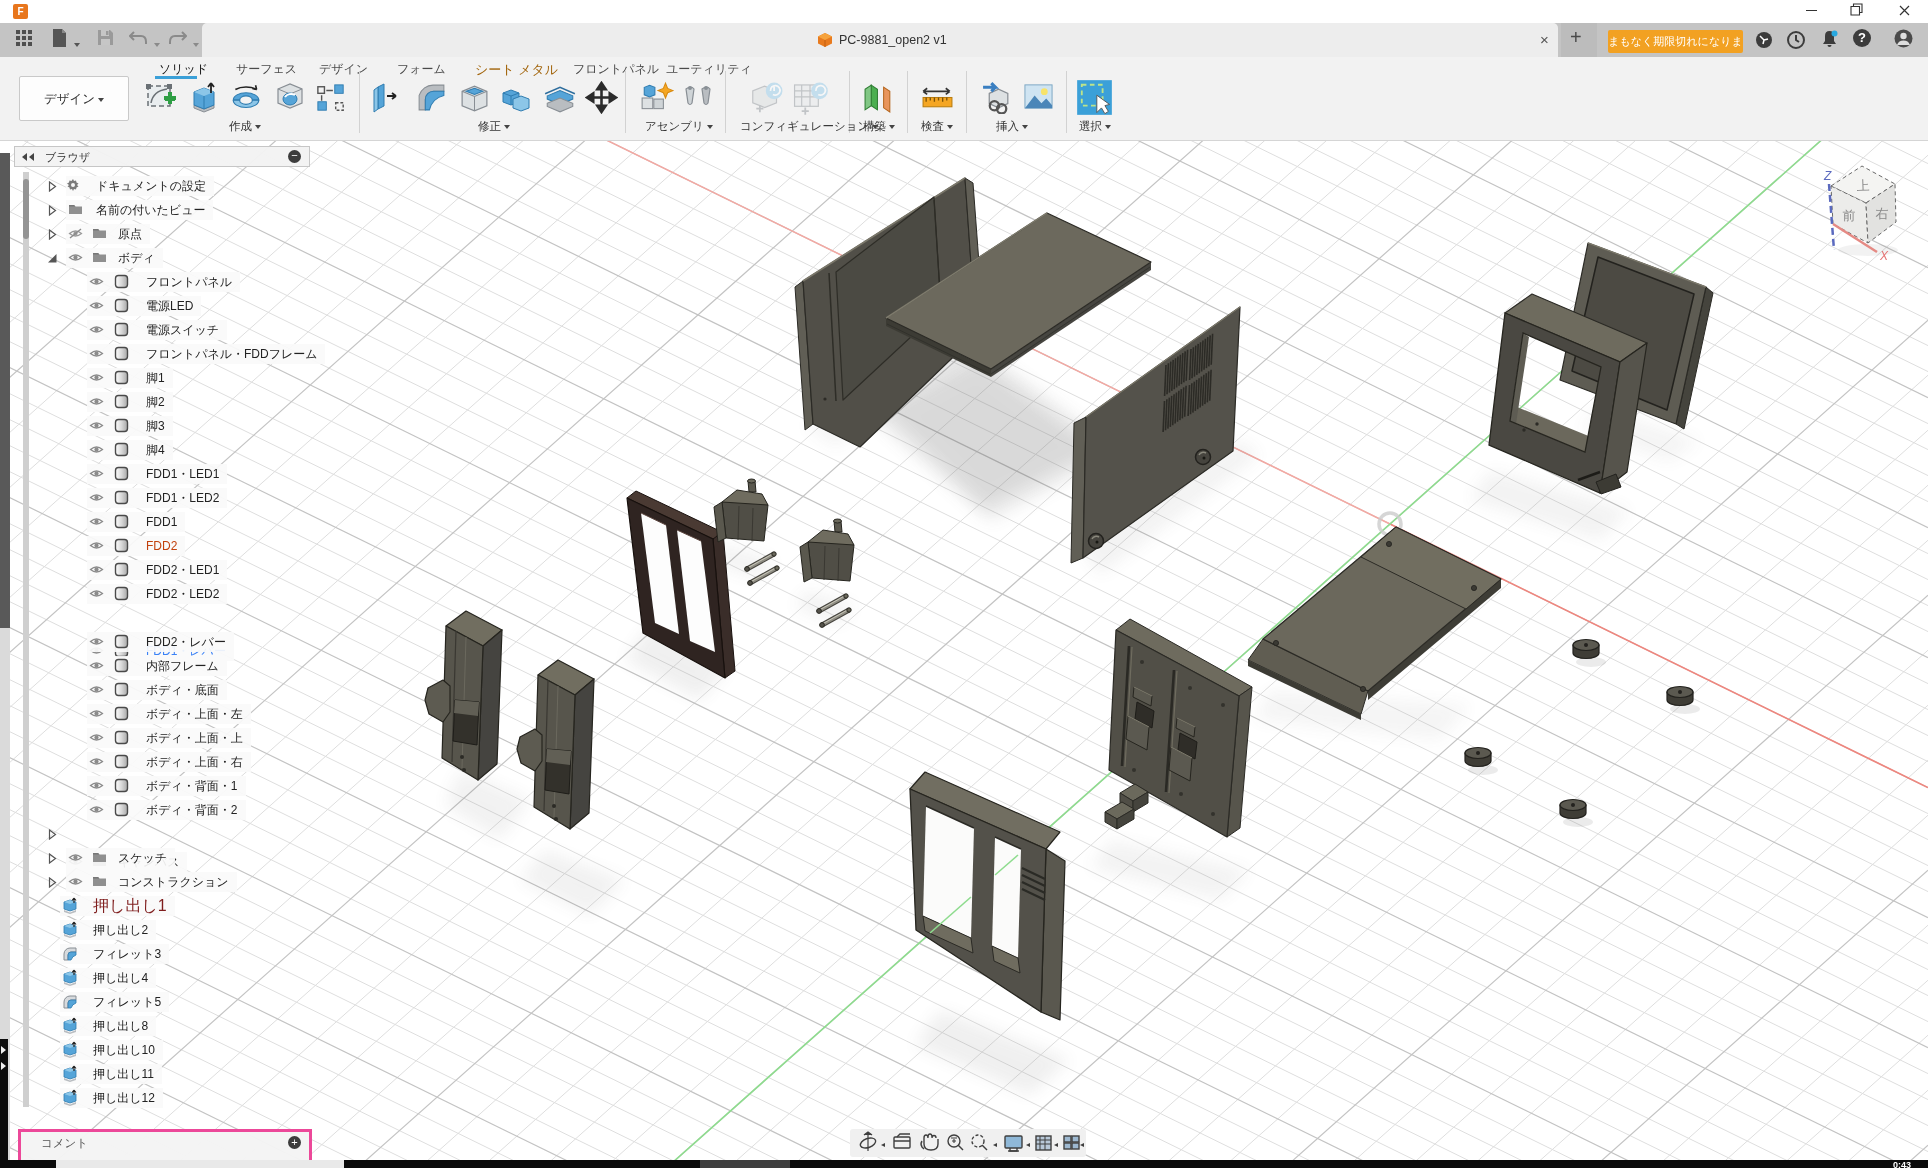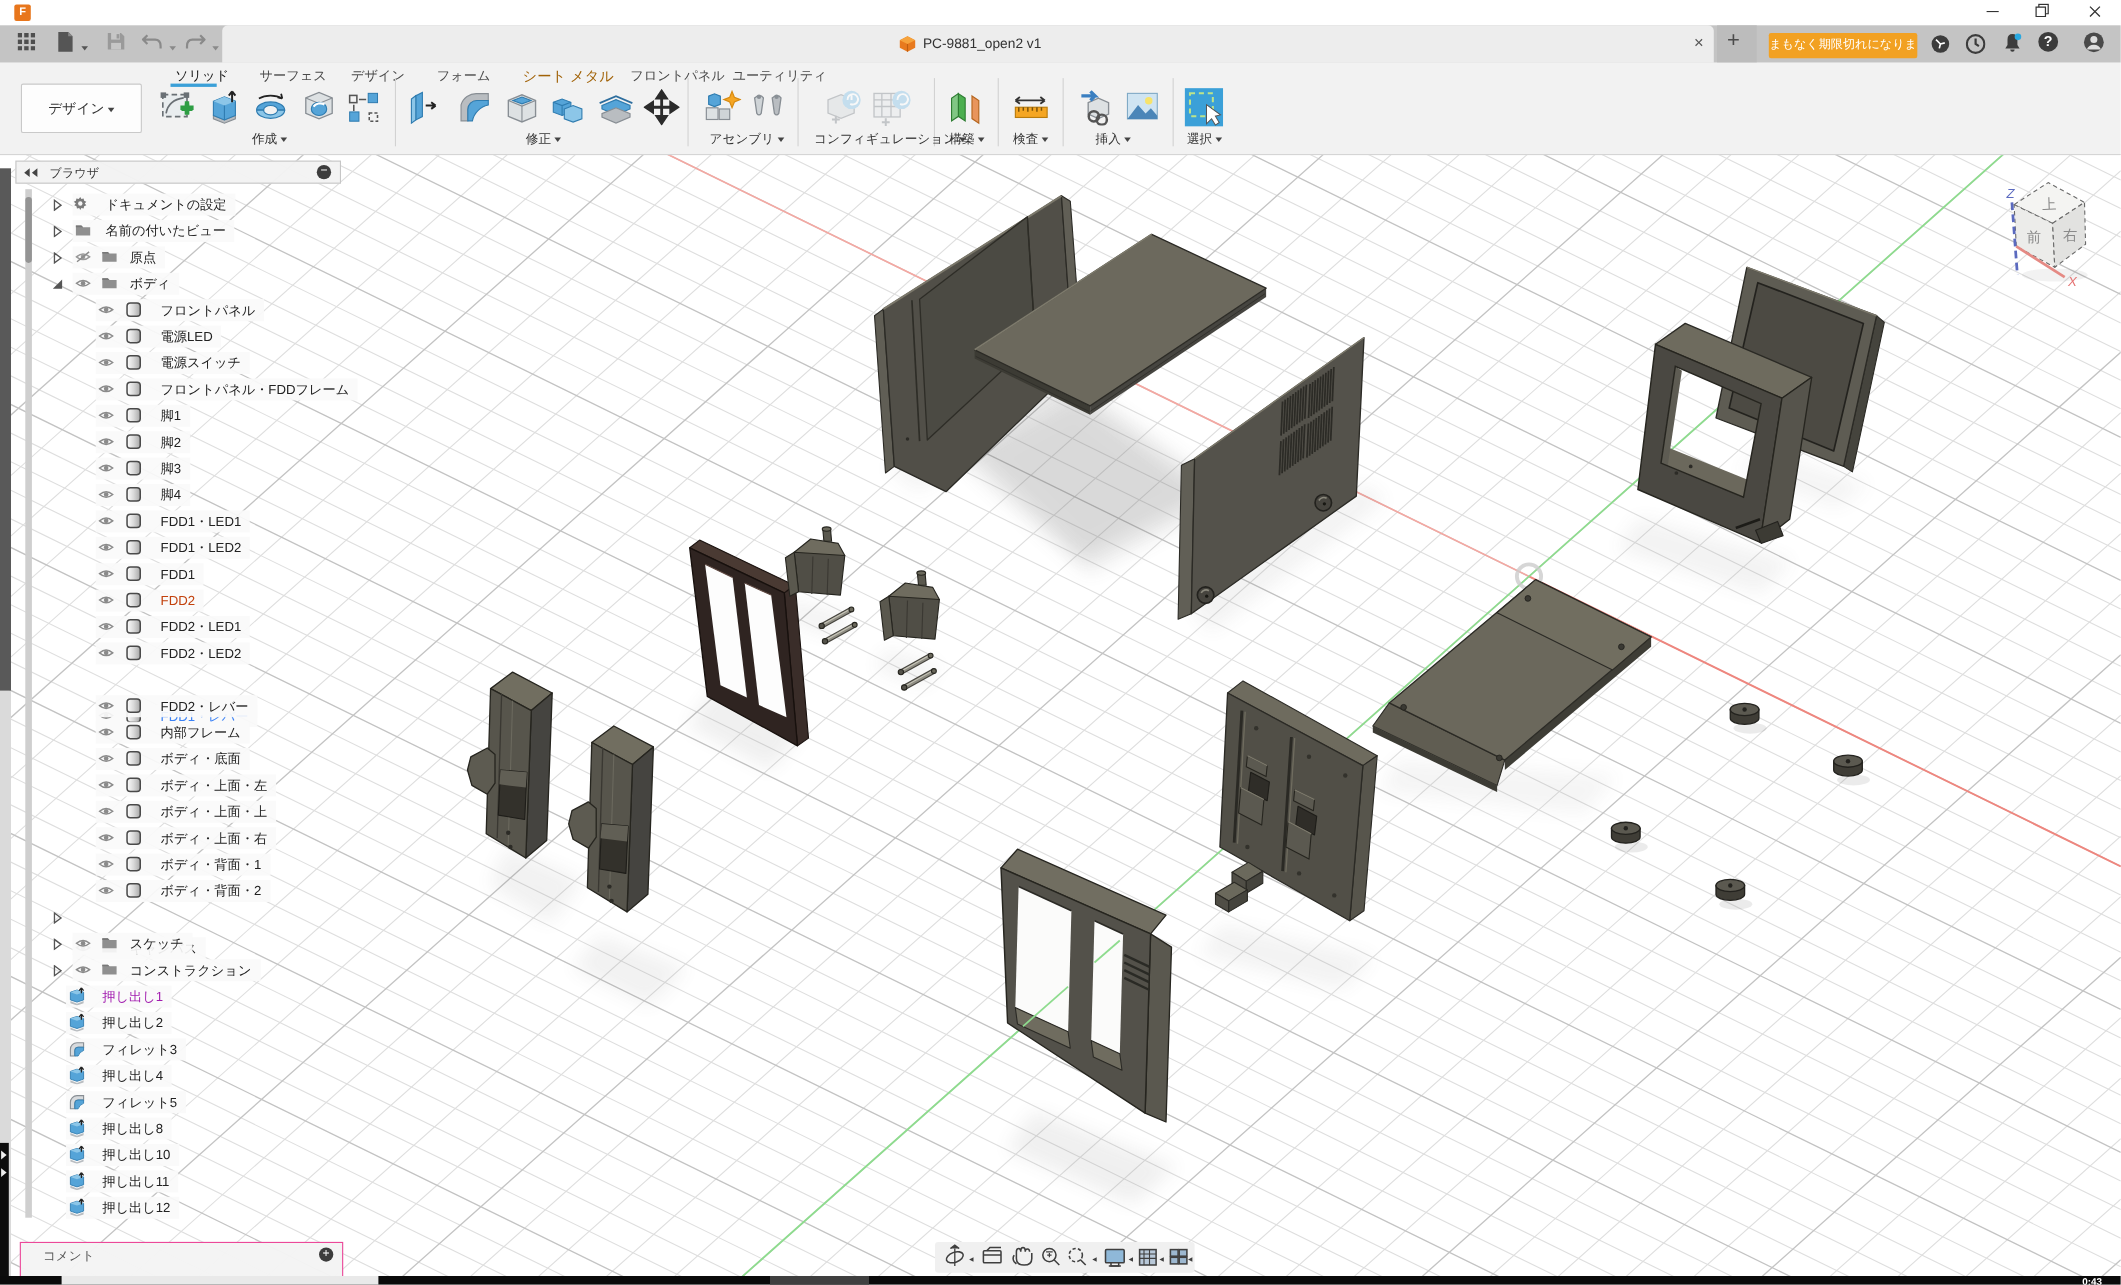--- a/index.html
+++ b/index.html
@@ -990,21 +990,21 @@
     <svg style="position:absolute;left:48px;top:877px" width="9" height="11" viewBox="0 0 9 11">
       <path d="M1.5 1 L7.5 5.5 L1.5 10 Z" fill="none" stroke="#555" stroke-width="1.2"></path>
     </svg>
     <div style="position:absolute;left:66px;top:872px;height:20px;background:rgba(250,250,250,0.92);padding:0 8px 0 52px;line-height:20px;font-size:12px;color:#222;white-space:nowrap"><svg style="position:absolute;left:2px;top:4px" width="15" height="11" viewBox="0 0 15 11">
         <path d="M1.5 5.5 Q7.5 0.5 13.5 5.5 Q7.5 10.5 1.5 5.5 Z" fill="none" stroke="#8b8b8b" stroke-width="1.3"></path>
         <circle cx="7.5" cy="5.5" r="2.1" fill="#8b8b8b"></circle>
       </svg><svg style="position:absolute;left:26px;top:3px" width="15" height="12" viewBox="0 0 15 12">
         <path d="M1 2 h5 l1.5 1.5 H14 V11 H1 Z" fill="#8f8f8f"></path>
         <path d="M1 2 h5 l1.5 1.5 H1 Z" fill="#777"></path>
       </svg>コンストラクション</div>
-    <div style="position:absolute;left:60px;top:896px;height:20px;background:rgba(250,250,250,0.92);padding:0 8px 0 33px;line-height:20px;font-size:12px;color:#a21caf;white-space:nowrap"><svg style="position:absolute;left:2px;top:1px" width="17" height="17" viewBox="0 0 17 17">
+    <div style="position:absolute;left:60px;top:896px;height:20px;background:rgba(250,250,250,0.92);padding:0 8px 0 33px;line-height:20px;font-size:16px;color:#7f1d1d;white-space:nowrap"><svg style="position:absolute;left:2px;top:1px" width="17" height="17" viewBox="0 0 17 17">
         <path d="M2 13 L8 15.5 L14 13 L14 15 L8 17 L2 15 Z" fill="#b9bdc1"></path>
         <path d="M2 5 L8 3 L14 5 L14 12 L8 14 L2 12 Z" fill="#55a4d8" stroke="#2f7cb0" stroke-width="0.8"></path>
         <path d="M2 5 L8 7 L14 5 L8 3 Z" fill="#8cc6e8"></path>
         <path d="M12 6 V1 M12 1 l-2 2.5 M12 1 l2 2.5" stroke="#222" stroke-width="1.2" fill="none"></path>
       </svg>押し出し1</div>
     <div style="position:absolute;left:60px;top:920px;height:20px;background:rgba(250,250,250,0.92);padding:0 8px 0 33px;line-height:20px;font-size:12px;color:#222;white-space:nowrap"><svg style="position:absolute;left:2px;top:1px" width="17" height="17" viewBox="0 0 17 17">
         <path d="M2 13 L8 15.5 L14 13 L14 15 L8 17 L2 15 Z" fill="#b9bdc1"></path>
         <path d="M2 5 L8 3 L14 5 L14 12 L8 14 L2 12 Z" fill="#55a4d8" stroke="#2f7cb0" stroke-width="0.8"></path>
         <path d="M2 5 L8 7 L14 5 L8 3 Z" fill="#8cc6e8"></path>
         <path d="M12 6 V1 M12 1 l-2 2.5 M12 1 l2 2.5" stroke="#222" stroke-width="1.2" fill="none"></path>
@@ -1042,21 +1042,21 @@
         <path d="M12 6 V1 M12 1 l-2 2.5 M12 1 l2 2.5" stroke="#222" stroke-width="1.2" fill="none"></path>
       </svg>押し出し11</div>
     <div style="position:absolute;left:60px;top:1088px;height:20px;background:rgba(250,250,250,0.92);padding:0 8px 0 33px;line-height:20px;font-size:12px;color:#222;white-space:nowrap"><svg style="position:absolute;left:2px;top:1px" width="17" height="17" viewBox="0 0 17 17">
         <path d="M2 13 L8 15.5 L14 13 L14 15 L8 17 L2 15 Z" fill="#b9bdc1"></path>
         <path d="M2 5 L8 3 L14 5 L14 12 L8 14 L2 12 Z" fill="#55a4d8" stroke="#2f7cb0" stroke-width="0.8"></path>
         <path d="M2 5 L8 7 L14 5 L8 3 Z" fill="#8cc6e8"></path>
         <path d="M12 6 V1 M12 1 l-2 2.5 M12 1 l2 2.5" stroke="#222" stroke-width="1.2" fill="none"></path>
       </svg>押し出し12</div>
   </div>
 
-<div class="abs" style="left:18px;top:1129px;width:294px;height:36px;background:rgba(244,244,244,0.97);border:1px solid #ec4899">
+<div class="abs" style="left:18px;top:1129px;width:294px;height:36px;background:rgba(244,244,244,0.97);border:3px solid #ec4899">
   <div class="abs" style="left:20px;top:4px;font-size:11.5px;color:#555">コメント</div>
   <div class="abs" style="right:8px;top:4px;width:13px;height:13px;border-radius:50%;background:#3c3c3c;color:#fff;font-size:11px;line-height:13px;text-align:center">+</div>
 </div>
 
 <div class="abs" style="left:850px;top:1129px;width:236px;height:28px;background:#f0f0f0;border-radius:3px"><svg width="236" height="28" viewBox="0 0 236 28">
       <g stroke="#3f3f3f" stroke-width="1.4" fill="none">
         <ellipse cx="18" cy="14" rx="8" ry="4.5" transform="rotate(-20 18 14)"></ellipse>
         <path d="M18 6 V22" stroke-width="1.2"></path>
         <path d="M14 6 l4 -3 l4 3" fill="#3f3f3f"></path>
         <path d="M31 16 l4 -2 v4 Z" fill="#3f3f3f" stroke="none"></path>

